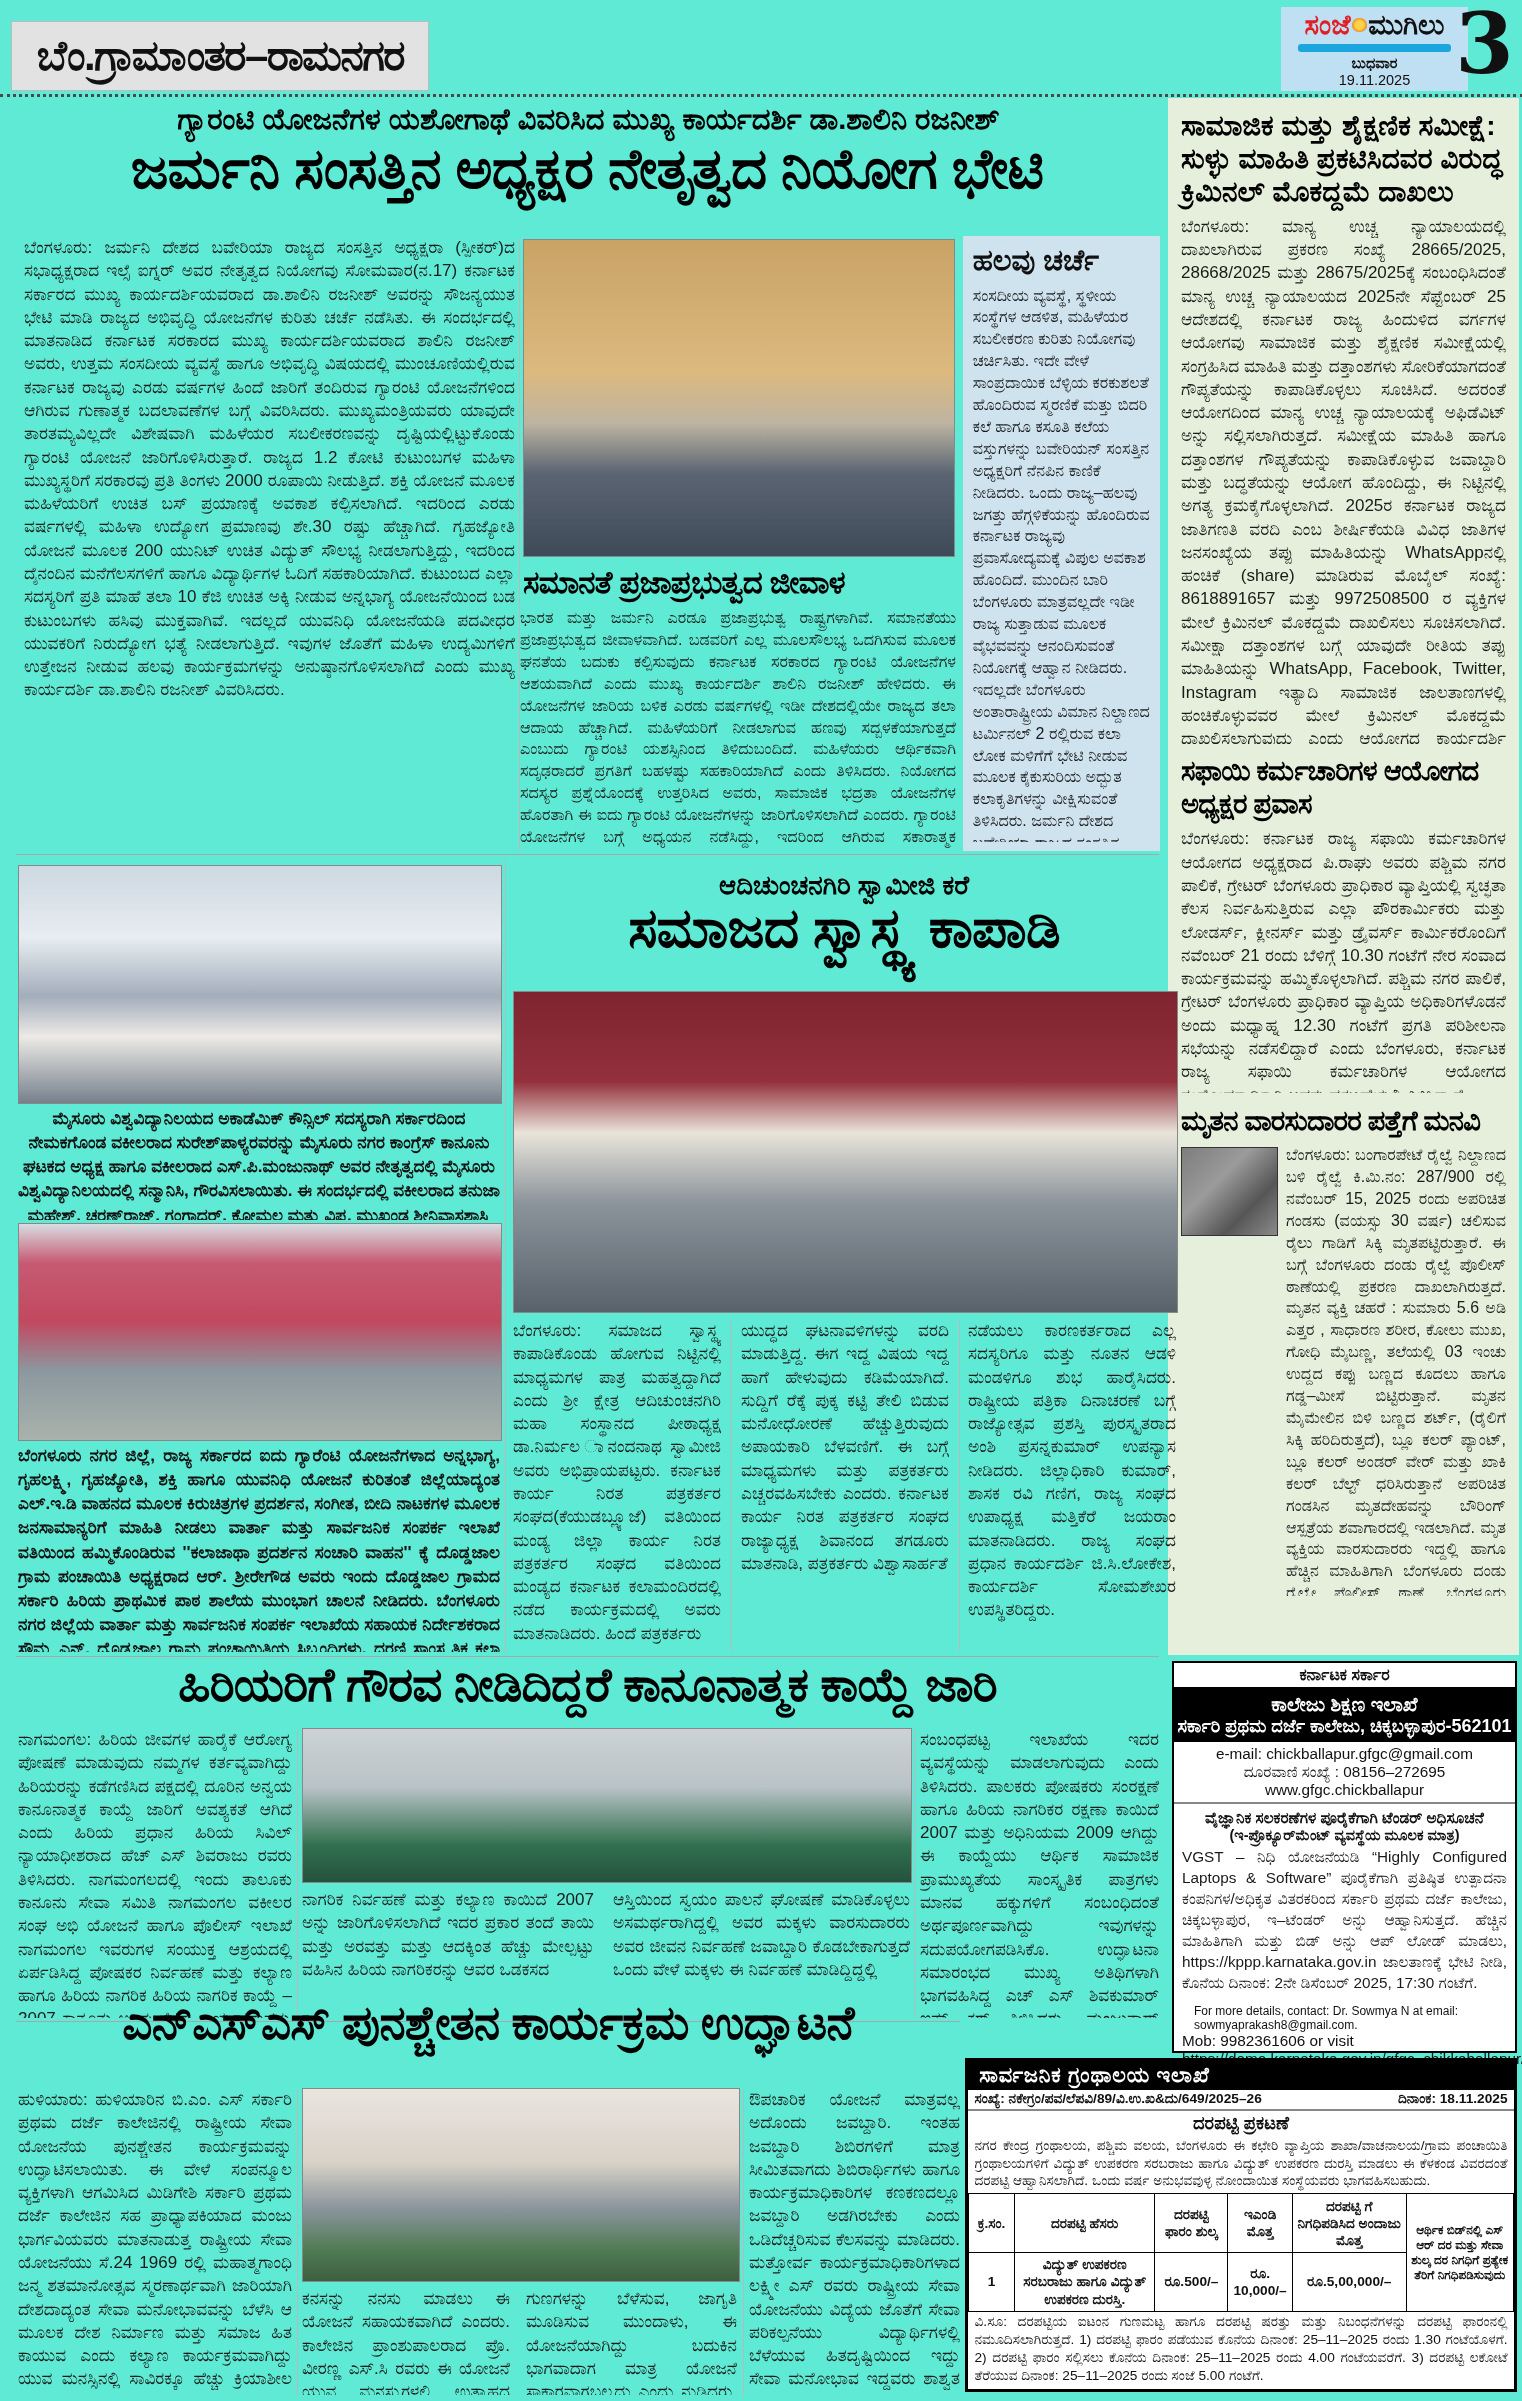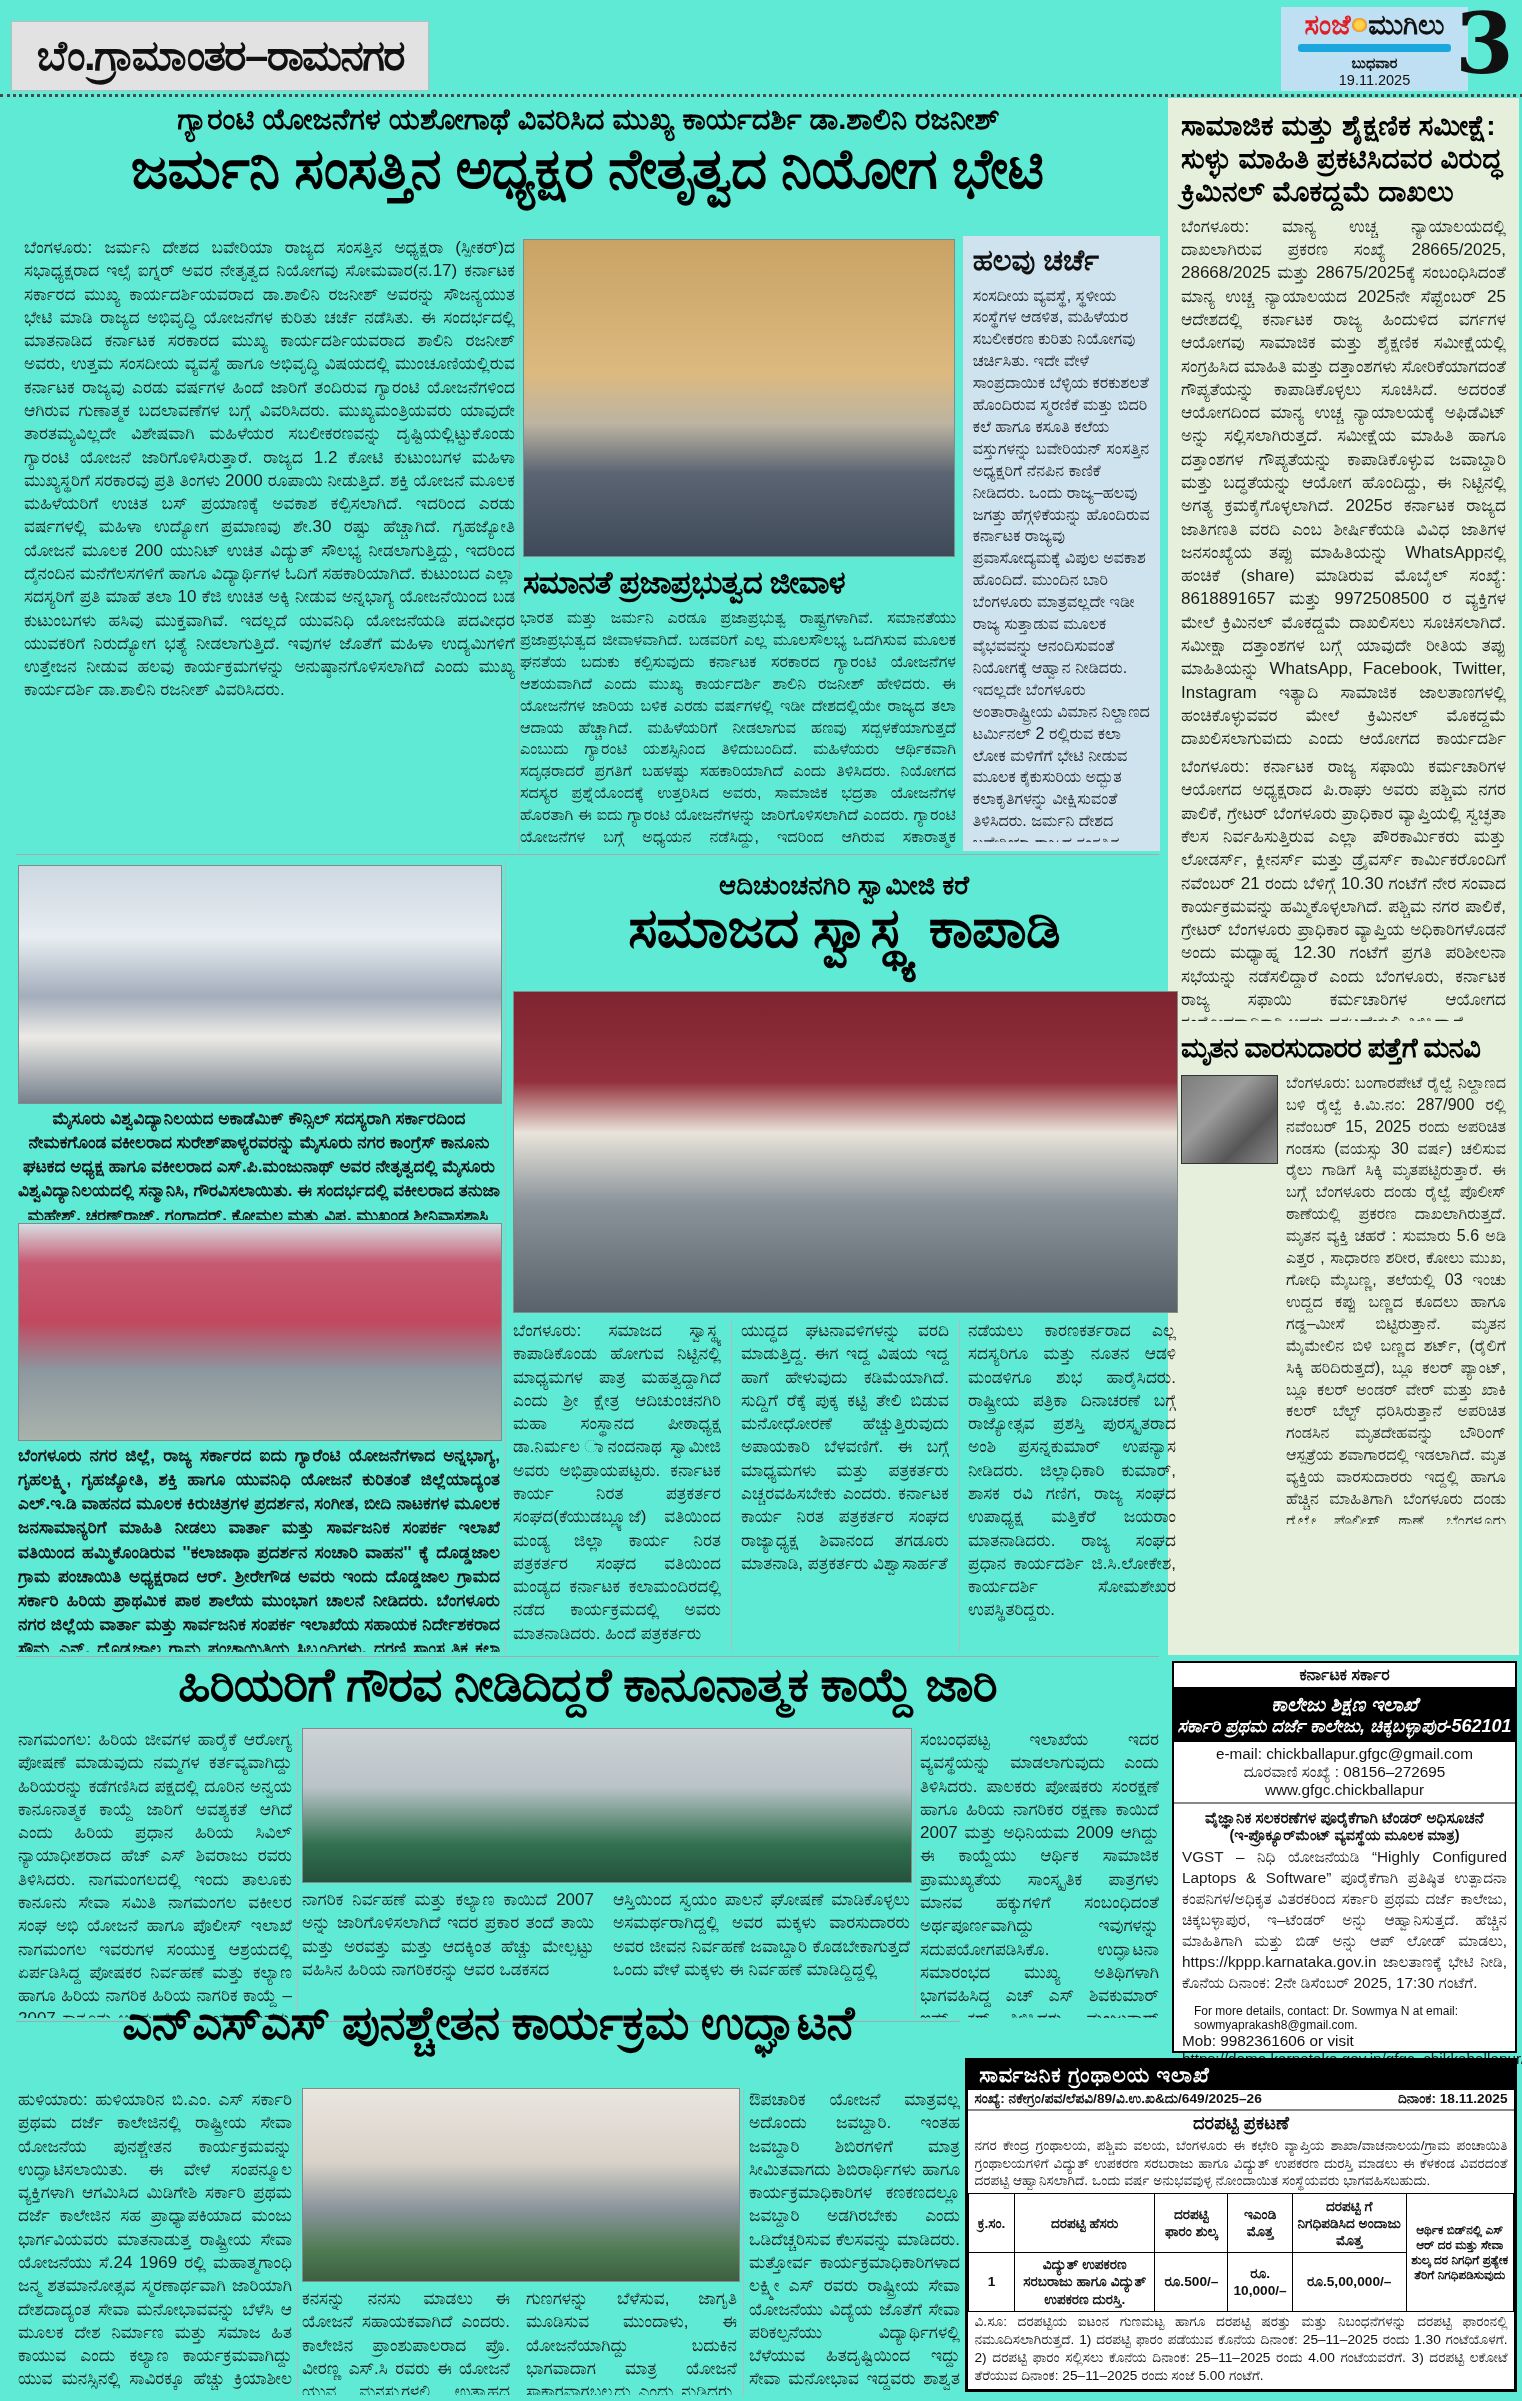--- a/index.html
+++ b/index.html
@@ -62,20 +62,21 @@
 
   <div class="abs vrule" style="left:519px;top:239px;height:612px;"></div>
   <div class="abs hrule" style="left:16px;top:854px;width:1143px;"></div>
 
   <div class="abs" style="left:1168px;top:98px;width:351px;height:1557px;background:#e6efdc;padding:11.3px 13px;box-sizing:border-box;overflow:hidden;">
     <div class="railstory">
       <h2 class="headline" style="font-size:28px;line-height:1.18;letter-spacing:0;">ಸಾಮಾಜಿಕ ಮತ್ತು ಶೈಕ್ಷಣಿಕ ಸಮೀಕ್ಷೆ: ಸುಳ್ಳು ಮಾಹಿತಿ ಪ್ರಕಟಿಸಿದವರ ವಿರುದ್ಧ ಕ್ರಿಮಿನಲ್ ಮೊಕದ್ದಮೆ ದಾಖಲು</h2>
       <div class="bodytxt" style="font-size:17px;height:529px;margin-top:6.5px;">ಬೆಂಗಳೂರು: ಮಾನ್ಯ ಉಚ್ಚ ನ್ಯಾಯಾಲಯದಲ್ಲಿ ದಾಖಲಾಗಿರುವ ಪ್ರಕರಣ ಸಂಖ್ಯೆ 28665/2025, 28668/2025 ಮತ್ತು 28675/2025ಕ್ಕೆ ಸಂಬಂಧಿಸಿದಂತೆ ಮಾನ್ಯ ಉಚ್ಚ ನ್ಯಾಯಾಲಯದ 2025ನೇ ಸೆಪ್ಟೆಂಬರ್ 25 ಆದೇಶದಲ್ಲಿ ಕರ್ನಾಟಕ ರಾಜ್ಯ ಹಿಂದುಳಿದ ವರ್ಗಗಳ ಆಯೋಗವು ಸಾಮಾಜಿಕ ಮತ್ತು ಶೈಕ್ಷಣಿಕ ಸಮೀಕ್ಷೆಯಲ್ಲಿ ಸಂಗ್ರಹಿಸಿದ ಮಾಹಿತಿ ಮತ್ತು ದತ್ತಾಂಶಗಳು ಸೋರಿಕೆಯಾಗದಂತೆ ಗೌಪ್ಯತೆಯನ್ನು ಕಾಪಾಡಿಕೊಳ್ಳಲು ಸೂಚಿಸಿದೆ. ಅದರಂತೆ ಆಯೋಗದಿಂದ ಮಾನ್ಯ ಉಚ್ಚ ನ್ಯಾಯಾಲಯಕ್ಕೆ ಅಫಿಡೆವಿಟ್ ಅನ್ನು ಸಲ್ಲಿಸಲಾಗಿರುತ್ತದೆ. ಸಮೀಕ್ಷೆಯ ಮಾಹಿತಿ ಹಾಗೂ ದತ್ತಾಂಶಗಳ ಗೌಪ್ಯತೆಯನ್ನು ಕಾಪಾಡಿಕೊಳ್ಳುವ ಜವಾಬ್ದಾರಿ ಮತ್ತು ಬದ್ಧತೆಯನ್ನು ಆಯೋಗ ಹೊಂದಿದ್ದು, ಈ ನಿಟ್ಟಿನಲ್ಲಿ ಅಗತ್ಯ ಕ್ರಮಕೈಗೊಳ್ಳಲಾಗಿದೆ. 2025ರ ಕರ್ನಾಟಕ ರಾಜ್ಯದ ಜಾತಿಗಣತಿ ವರದಿ ಎಂಬ ಶೀರ್ಷಿಕೆಯಡಿ ವಿವಿಧ ಜಾತಿಗಳ ಜನಸಂಖ್ಯೆಯ ತಪ್ಪು ಮಾಹಿತಿಯನ್ನು WhatsAppನಲ್ಲಿ ಹಂಚಿಕೆ (share) ಮಾಡಿರುವ ಮೊಬೈಲ್ ಸಂಖ್ಯೆ: 8618891657 ಮತ್ತು 9972508500 ರ ವ್ಯಕ್ತಿಗಳ ಮೇಲೆ ಕ್ರಿಮಿನಲ್ ಮೊಕದ್ದಮೆ ದಾಖಲಿಸಲು ಸೂಚಿಸಲಾಗಿದೆ. ಸಮೀಕ್ಷಾ ದತ್ತಾಂಶಗಳ ಬಗ್ಗೆ ಯಾವುದೇ ರೀತಿಯ ತಪ್ಪು ಮಾಹಿತಿಯನ್ನು WhatsApp, Facebook, Twitter, Instagram ಇತ್ಯಾದಿ ಸಾಮಾಜಿಕ ಜಾಲತಾಣಗಳಲ್ಲಿ ಹಂಚಿಕೊಳ್ಳುವವರ ಮೇಲೆ ಕ್ರಿಮಿನಲ್ ಮೊಕದ್ದಮೆ ದಾಖಲಿಸಲಾಗುವುದು ಎಂದು ಆಯೋಗದ ಕಾರ್ಯದರ್ಶಿ ಪ್ರಕಟಣೆಯಲ್ಲಿ ತಿಳಿಸಿದ್ದಾರೆ. ಸುಳ್ಳು/ತಪ್ಪು ಮಾಹಿತಿಯನ್ನು ಹರಡದಂತೆ ಸಾರ್ವಜನಿಕರಲ್ಲಿ ಕೋರಲಾಗಿದೆ.</div>
     </div>
     <div class="railstory" style="margin-top:11.3px;">
+      <h2 class="headline" style="font-size:27.4px;line-height:1.2;">ಸಫಾಯಿ ಕರ್ಮಚಾರಿಗಳ ಆಯೋಗದ ಅಧ್ಯಕ್ಷರ ಪ್ರವಾಸ</h2>
       <div class="bodytxt" style="font-size:17px;height:266px;margin-top:6.5px;">ಬೆಂಗಳೂರು: ಕರ್ನಾಟಕ ರಾಜ್ಯ ಸಫಾಯಿ ಕರ್ಮಚಾರಿಗಳ ಆಯೋಗದ ಅಧ್ಯಕ್ಷರಾದ ಪಿ.ರಾಘು ಅವರು ಪಶ್ಚಿಮ ನಗರ ಪಾಲಿಕೆ, ಗ್ರೇಟರ್ ಬೆಂಗಳೂರು ಪ್ರಾಧಿಕಾರ ವ್ಯಾಪ್ತಿಯಲ್ಲಿ ಸ್ವಚ್ಛತಾ ಕೆಲಸ ನಿರ್ವಹಿಸುತ್ತಿರುವ ಎಲ್ಲಾ ಪೌರಕಾರ್ಮಿಕರು ಮತ್ತು ಲೋಡರ್ಸ್, ಕ್ಲೀನರ್ಸ್ ಮತ್ತು ಡ್ರೈವರ್ಸ್ ಕಾರ್ಮಿಕರೊಂದಿಗೆ ನವೆಂಬರ್ 21 ರಂದು ಬೆಳಿಗ್ಗೆ 10.30 ಗಂಟೆಗೆ ನೇರ ಸಂವಾದ ಕಾರ್ಯಕ್ರಮವನ್ನು ಹಮ್ಮಿಕೊಳ್ಳಲಾಗಿದೆ. ಪಶ್ಚಿಮ ನಗರ ಪಾಲಿಕೆ, ಗ್ರೇಟರ್ ಬೆಂಗಳೂರು ಪ್ರಾಧಿಕಾರ ವ್ಯಾಪ್ತಿಯ ಅಧಿಕಾರಿಗಳೊಡನೆ ಅಂದು ಮಧ್ಯಾಹ್ನ 12.30 ಗಂಟೆಗೆ ಪ್ರಗತಿ ಪರಿಶೀಲನಾ ಸಭೆಯನ್ನು ನಡೆಸಲಿದ್ದಾರೆ ಎಂದು ಬೆಂಗಳೂರು, ಕರ್ನಾಟಕ ರಾಜ್ಯ ಸಫಾಯಿ ಕರ್ಮಚಾರಿಗಳ ಆಯೋಗದ ಸಂಶೋಧನಾಧಿಕಾರಿ ಅವರು ಪ್ರಕಟಣೆಯಲ್ಲಿ ತಿಳಿಸಿದ್ದಾರೆ</div>
     </div>
     <div class="railstory" style="margin-top:11.3px;">
       <h2 class="headline" style="font-size:27.4px;line-height:1.2;">ಮೃತನ ವಾರಸುದಾರರ ಪತ್ತೆಗೆ ಮನವಿ</h2>
       <div style="margin-top:6.5px;">
         <span class="abs photo" style="position:static;float:left;width:95px;height:87px;margin:3.2px 8px 3.2px 0;background:linear-gradient(135deg,#7d7d7d,#9b9b9b 38%,#565656 70%,#8a8a8a);border:0.8px solid #333;"></span>
         <span class="bodytxt" style="display:block;font-size:16px;height:452px;overflow:hidden;">ಬೆಂಗಳೂರು: ಬಂಗಾರಪೇಟೆ ರೈಲ್ವೆ ನಿಲ್ದಾಣದ ಬಳಿ ರೈಲ್ವೆ ಕಿ.ಮಿ.ನಂ: 287/900 ರಲ್ಲಿ ನವೆಂಬರ್ 15, 2025 ರಂದು ಅಪರಿಚಿತ ಗಂಡಸು (ವಯಸ್ಸು 30 ವರ್ಷ) ಚಲಿಸುವ ರೈಲು ಗಾಡಿಗೆ ಸಿಕ್ಕಿ ಮೃತಪಟ್ಟಿರುತ್ತಾರೆ. ಈ ಬಗ್ಗೆ ಬೆಂಗಳೂರು ದಂಡು ರೈಲ್ವೆ ಪೊಲೀಸ್ ಠಾಣೆಯಲ್ಲಿ ಪ್ರಕರಣ ದಾಖಲಾಗಿರುತ್ತದೆ. ಮೃತನ ವ್ಯಕ್ತಿ ಚಹರೆ : ಸುಮಾರು 5.6 ಅಡಿ ಎತ್ತರ , ಸಾಧಾರಣ ಶರೀರ, ಕೋಲು ಮುಖ, ಗೋಧಿ ಮೈಬಣ್ಣ, ತಲೆಯಲ್ಲಿ 03 ಇಂಚು ಉದ್ದದ ಕಪ್ಪು ಬಣ್ಣದ ಕೂದಲು ಹಾಗೂ ಗಡ್ಡ–ಮೀಸೆ ಬಿಟ್ಟಿರುತ್ತಾನೆ. ಮೃತನ ಮೈಮೇಲಿನ ಬಿಳಿ ಬಣ್ಣದ ಶರ್ಟ್, (ರೈಲಿಗೆ ಸಿಕ್ಕಿ ಹರಿದಿರುತ್ತದೆ), ಬ್ಲೂ ಕಲರ್ ಪ್ಯಾಂಟ್, ಬ್ಲೂ ಕಲರ್ ಅಂಡರ್ ವೇರ್ ಮತ್ತು ಖಾಕಿ ಕಲರ್ ಬೆಲ್ಟ್ ಧರಿಸಿರುತ್ತಾನೆ ಅಪರಿಚಿತ ಗಂಡಸಿನ ಮೃತದೇಹವನ್ನು ಬೌರಿಂಗ್ ಆಸ್ಪತ್ರೆಯ ಶವಾಗಾರದಲ್ಲಿ ಇಡಲಾಗಿದೆ. ಮೃತ ವ್ಯಕ್ತಿಯ ವಾರಸುದಾರರು ಇದ್ದಲ್ಲಿ ಹಾಗೂ ಹೆಚ್ಚಿನ ಮಾಹಿತಿಗಾಗಿ ಬೆಂಗಳೂರು ದಂಡು ರೈಲ್ವೇ ಪೊಲೀಸ್ ಠಾಣೆ, ಬೆಂಗಳೂರು ಅಥವಾ ದೂರವಾಣಿ ಸಂಖ್ಯೆ: 080–22942212, 080–22266260 ಅಥವಾ ಮೊಬೈಲ್ ಸಂಖ್ಯೆ: 9480802116, ಇಮೇಲ್–blorecantrly@ksp.gov.in ಅಥವಾ ಕಂಟ್ರೋಲ್ ರೂಂ. 080–22871291 ಗೆ ಮಾಹಿತಿ ನೀಡುವಂತೆ ಬೆಂಗಳೂರು ದಂಡು ರೈಲ್ವೇ ಪೊಲೀಸ್ ಠಾಣೆಯ ಪೊಲೀಸ್ ಸಬ್ ಇನ್ಸ್‌ಪೆಕ್ಟರ್ ಪ್ರಕಟಣೆಯಲ್ಲಿ ತಿಳಿಸಿದ್ದಾರೆ.</span>
       </div>
     </div>
   </div>
@@ -118,21 +119,21 @@
   <div class="abs bodytxt" style="left:18px;top:2088px;width:274px;height:307px;">ಹುಳಿಯಾರು: ಹುಳಿಯಾರಿನ ಬಿ.ಎಂ. ಎಸ್ ಸರ್ಕಾರಿ ಪ್ರಥಮ ದರ್ಜೆ ಕಾಲೇಜಿನಲ್ಲಿ ರಾಷ್ಟ್ರೀಯ ಸೇವಾ ಯೋಜನೆಯ ಪುನಶ್ಚೇತನ ಕಾರ್ಯಕ್ರಮವನ್ನು ಉದ್ಘಾಟಿಸಲಾಯಿತು. ಈ ವೇಳೆ ಸಂಪನ್ಮೂಲ ವ್ಯಕ್ತಿಗಳಾಗಿ ಆಗಮಿಸಿದ ಮಿಡಿಗೇಶಿ ಸರ್ಕಾರಿ ಪ್ರಥಮ ದರ್ಜೆ ಕಾಲೇಜಿನ ಸಹ ಪ್ರಾಧ್ಯಾಪಕಿಯಾದ ಮಂಜು ಭಾರ್ಗವಿಯವರು ಮಾತನಾಡುತ್ತ ರಾಷ್ಟ್ರೀಯ ಸೇವಾ ಯೋಜನೆಯು ಸೆ.24 1969 ರಲ್ಲಿ ಮಹಾತ್ಮಗಾಂಧಿ ಜನ್ಮ ಶತಮಾನೋತ್ಸವ ಸ್ಮರಣಾರ್ಥವಾಗಿ ಜಾರಿಯಾಗಿ ದೇಶದಾದ್ಯಂತ ಸೇವಾ ಮನೋಭಾವವನ್ನು ಬೆಳೆಸಿ ಆ ಮೂಲಕ ದೇಶ ನಿರ್ಮಾಣ ಮತ್ತು ಸಮಾಜ ಹಿತ ಕಾಯುವ ಎಂದು ಕಲ್ಯಾಣ ಕಾರ್ಯಕ್ರಮವಾಗಿದ್ದು ಯುವ ಮನಸ್ಸಿನಲ್ಲಿ ಸಾವಿರಕ್ಕೂ ಹೆಚ್ಚು ಕ್ರಿಯಾಶೀಲ ಕಾರ್ಯಗಳನ್ನು ಈ ಯೋಜನೆಯ ಮೂಲಕ ವೇ ಮಾಡಬಹುದಾಗಿದ್ದು ಸ್ವಸ್ಥ ಸಮಾಜದ</div>
   <div class="abs photo" style="left:302px;top:2088px;width:436px;height:192px;background:linear-gradient(180deg,#e9e5df 0%,#d9d2c8 38%,#8b959d 62%,#4f7b53 84%,#3c5f40 100%);"></div>
   <div class="abs bodytxt" style="left:302px;top:2287px;width:208px;height:108px;">ಕನಸನ್ನು ನನಸು ಮಾಡಲು ಈ ಯೋಜನೆ ಸಹಾಯಕವಾಗಿದೆ ಎಂದರು. ಕಾಲೇಜಿನ ಪ್ರಾಂಶುಪಾಲರಾದ ಪ್ರೊ. ವೀರಣ್ಣ ಎಸ್.ಸಿ ರವರು ಈ ಯೋಜನೆ ಯುವ ಮನಸ್ಸುಗಳಲ್ಲಿ ಉತ್ಸಾಹದ ಬುಗ್ಗೆಯನ್ನು ತುಂಬುವ, ನಾಯಕತ್ವದ</div>
   <div class="abs bodytxt" style="left:526px;top:2287px;width:211px;height:108px;">ಗುಣಗಳನ್ನು ಬೆಳೆಸುವ, ಜಾಗೃತಿ ಮೂಡಿಸುವ ಮುಂದಾಳು, ಈ ಯೋಜನೆಯಾಗಿದ್ದು ಬದುಕಿನ ಭಾಗವಾದಾಗ ಮಾತ್ರ ಯೋಜನೆ ಸಾಕಾರವಾಗಬಲ್ಲದು ಎಂದು ನುಡಿದರು. ಕಾರ್ಯಕ್ರಮಾಧಿಕಾರಿಗಳಾದ ರಮೇಶ್ ಎಸ್ ರವರು ರಾಷ್ಟ್ರೀಯ ಸೇವಾ ಯೋಜನೆ ಅದು</div>
   <div class="abs bodytxt" style="left:749px;top:2088px;width:211px;height:307px;">ಔಪಚಾರಿಕ ಯೋಜನೆ ಮಾತ್ರವಲ್ಲ ಅದೊಂದು ಜವಬ್ದಾರಿ. ಇಂತಹ ಜವಬ್ದಾರಿ ಶಿಬಿರಗಳಿಗೆ ಮಾತ್ರ ಸೀಮಿತವಾಗದು ಶಿಬಿರಾರ್ಥಿಗಳು ಹಾಗೂ ಕಾರ್ಯಕ್ರಮಾಧಿಕಾರಿಗಳ ಕಣಕಣದಲ್ಲೂ ಜವಬ್ದಾರಿ ಅಡಗಿರಬೇಕು ಎಂದು ಒಡಿದೆಚ್ಚರಿಸುವ ಕೆಲಸವನ್ನು ಮಾಡಿದರು. ಮತ್ತೋರ್ವ ಕಾರ್ಯಕ್ರಮಾಧಿಕಾರಿಗಳಾದ ಲಕ್ಷ್ಮೀ ಎಸ್ ರವರು ರಾಷ್ಟ್ರೀಯ ಸೇವಾ ಯೋಜನೆಯು ವಿದ್ಯೆಯ ಜೊತೆಗೆ ಸೇವಾ ಪರಿಕಲ್ಪನೆಯು ವಿದ್ಯಾರ್ಥಿಗಳಲ್ಲಿ ಬೆಳೆಯುವ ಹಿತದೃಷ್ಟಿಯಿಂದ ಇದ್ದು ಸೇವಾ ಮನೋಭಾವ ಇದ್ದವರು ಶಾಶ್ವತ ಹೆಸರುಗಳಸಲು ಸಹಕಾರಿಯಾಗುತ್ತದೆ ಎಂದರು. ಐಕ್ಯೂಎಸಿ ಸಂಚಾಲಕರಾದ ಡಾ.ಸರಸ್ವತಿ. ಕೆ.ಬಿ. ಶೈಕ್ಷಣಿಕ ಮುಖ್ಯ ಸಲಹೆಗಾರರಾಗಿ ಡಾ.ಸುಷ್ಮಾ.ಎಲ್ ಬಿರಾದರ್, ಡಾ.ಸಂಗೀತಾ ಪಿ, ಜಯಪ್ರಕಾಶ್, ಕುಮಾರಸ್ವಾಮಿ. ಕೆ.ಸಿ. ಚಂದ್ರಹಾಸ್, ಬಿ.ಆರ್. ರಾಜ್ಯಶಾಸ್ತ್ರ ಉಪನ್ಯಾಸರಾದ ತಿಪ್ಪೇಸ್ವಾಮಿ ಎಂ.ಕೆ ಇದ್ದರು.</div>
   <div class="abs vrule" style="left:297px;top:2090px;height:305px;"></div>
   <div class="abs vrule" style="left:743px;top:2090px;height:305px;"></div>
 
   <div class="abs adbox" style="left:1172px;top:1661px;width:345px;height:392px;box-sizing:border-box;">
     <div class="center bold" style="font-size:16px;padding:3.2px 0;border-bottom:1.6px solid #000;">ಕರ್ನಾಟಕ ಸರ್ಕಾರ</div>
-    <div class="blackband" style="padding:4.8px 3.2px;font-style:italic;">
+    <div class="blackband" style="padding:4.8px 3.2px;">
       <div class="bold" style="font-size:19.4px;">ಕಾಲೇಜು ಶಿಕ್ಷಣ ಇಲಾಖೆ</div>
       <div class="bold" style="font-size:18px;">ಸರ್ಕಾರಿ ಪ್ರಥಮ ದರ್ಜೆ ಕಾಲೇಜು, ಚಿಕ್ಕಬಳ್ಳಾಪುರ-562101</div>
     </div>
     <div class="center" style="font-size:15.3px;padding-top:3.2px;">e-mail: chickballapur.gfgc@gmail.com</div>
     <div class="center" style="font-size:15.3px;border-bottom:2.4px solid #888;padding-bottom:3.2px;">ದೂರವಾಣಿ ಸಂಖ್ಯೆ : 08156–272695   www.gfgc.chickballapur</div>
     <div class="center bold" style="font-size:15.3px;padding-top:4.8px;">ವೈಜ್ಞಾನಿಕ ಸಲಕರಣೆಗಳ ಪೂರೈಕೆಗಾಗಿ ಟೆಂಡರ್ ಅಧಿಸೂಚನೆ</div>
     <div class="center bold" style="font-size:14.5px;">(ಇ-ಪ್ರೊಕ್ಯೂರ್‌ಮೆಂಟ್ ವ್ಯವಸ್ಥೆಯ ಮೂಲಕ ಮಾತ್ರ)</div>
     <div class="bodytxt" style="font-size:15.3px;padding:3.2px 8px;height:153px;">VGST – ನಿಧಿ ಯೋಜನೆಯಡಿ “Highly Configured Laptops &amp; Software” ಪೂರೈಕೆಗಾಗಿ ಪ್ರತಿಷ್ಠಿತ ಉತ್ಪಾದನಾ ಕಂಪನಿಗಳ/ಅಧಿಕೃತ ವಿತರಕರಿಂದ ಸರ್ಕಾರಿ ಪ್ರಥಮ ದರ್ಜೆ ಕಾಲೇಜು, ಚಿಕ್ಕಬಳ್ಳಾಪುರ, ಇ–ಟೆಂಡರ್ ಅನ್ನು ಆಹ್ವಾನಿಸುತ್ತದೆ. ಹೆಚ್ಚಿನ ಮಾಹಿತಿಗಾಗಿ ಮತ್ತು ಬಿಡ್ ಅನ್ನು ಆಪ್ ಲೋಡ್ ಮಾಡಲು, https://kppp.karnataka.gov.in ಜಾಲತಾಣಕ್ಕೆ ಭೇಟಿ ನೀಡಿ, ಕೊನೆಯ ದಿನಾಂಕ: 2ನೇ ಡಿಸೆಂಬರ್ 2025, 17:30 ಗಂಟೆಗೆ.</div>
     <div style="font-size:12px;padding:0 20px;">For more details, contact: Dr. Sowmya N at email: sowmyaprakash8@gmail.com.</div>
     <div style="font-size:15.3px;padding:0 8px;">Mob: 9982361606 or visit https://demo.karnataka.gov.in/gfgc_chikkaballapur/public/en</div>

